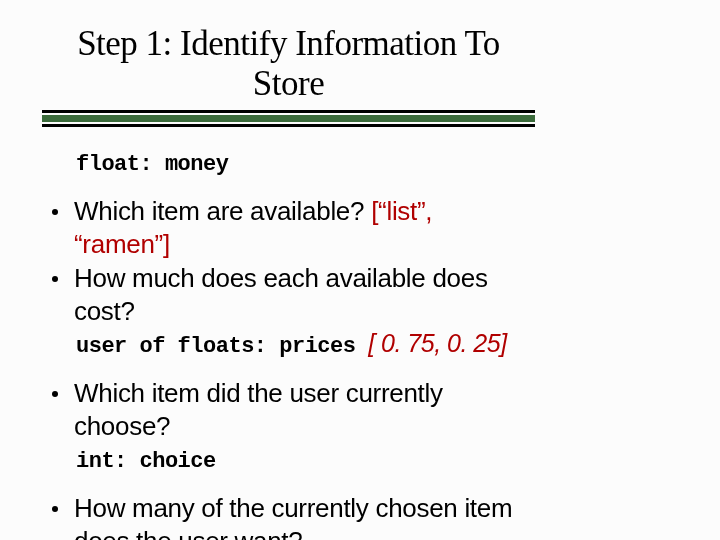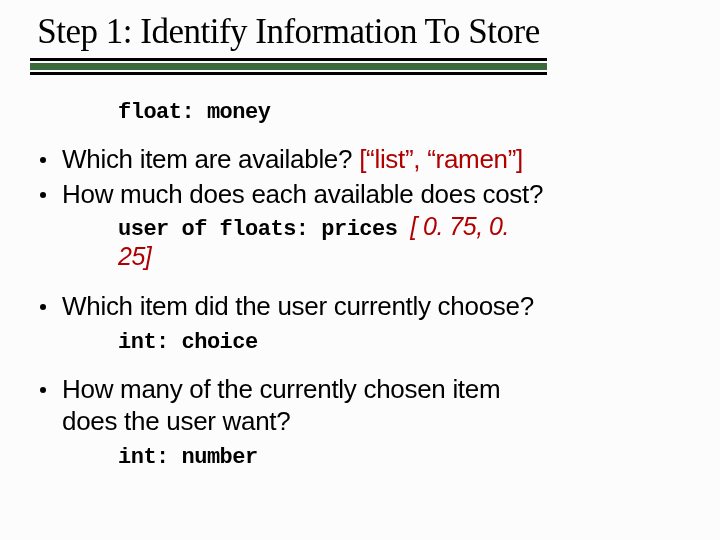--- a/index.html
+++ b/index.html
@@ -1,20 +1,20 @@
 <!DOCTYPE html>
 <html><head>
   <meta charset="utf-8">
   <style>
     * { margin: 0; padding: 0; box-sizing: border-box; }
     html, body { width: 720px; height: 540px; background: #fcfcfc; font-family: Arial, Helvetica, sans-serif; }
     .slide {
       width: 577px;
       height: 540px;
-      padding: 0;
+      padding: 12px;
       position: relative;
     }
     .title-block {
       padding: 12px 30px 0 30px;
     }
     .title {
       font-family: "Times New Roman", Times, serif;
       font-size: 35px;
       font-weight: 400;
       color: #000;
@@ -51,21 +51,21 @@
       letter-spacing: -0.3px;
     }
     .annot {
       color: #b00000;
     }
     .code-line {
       font-family: "Courier New", Courier, monospace;
       font-size: 22px;
       font-weight: bold;
       color: #000;
-      margin-left: 78px;
+      margin-left: 24px;
       margin-top: 2px;
       margin-bottom: 18px;
       letter-spacing: -0.5px;
     }
     .code-line .annot {
       font-family: Arial, Helvetica, sans-serif;
       font-weight: 400;
       font-size: 25px;
       font-style: italic;
     }

